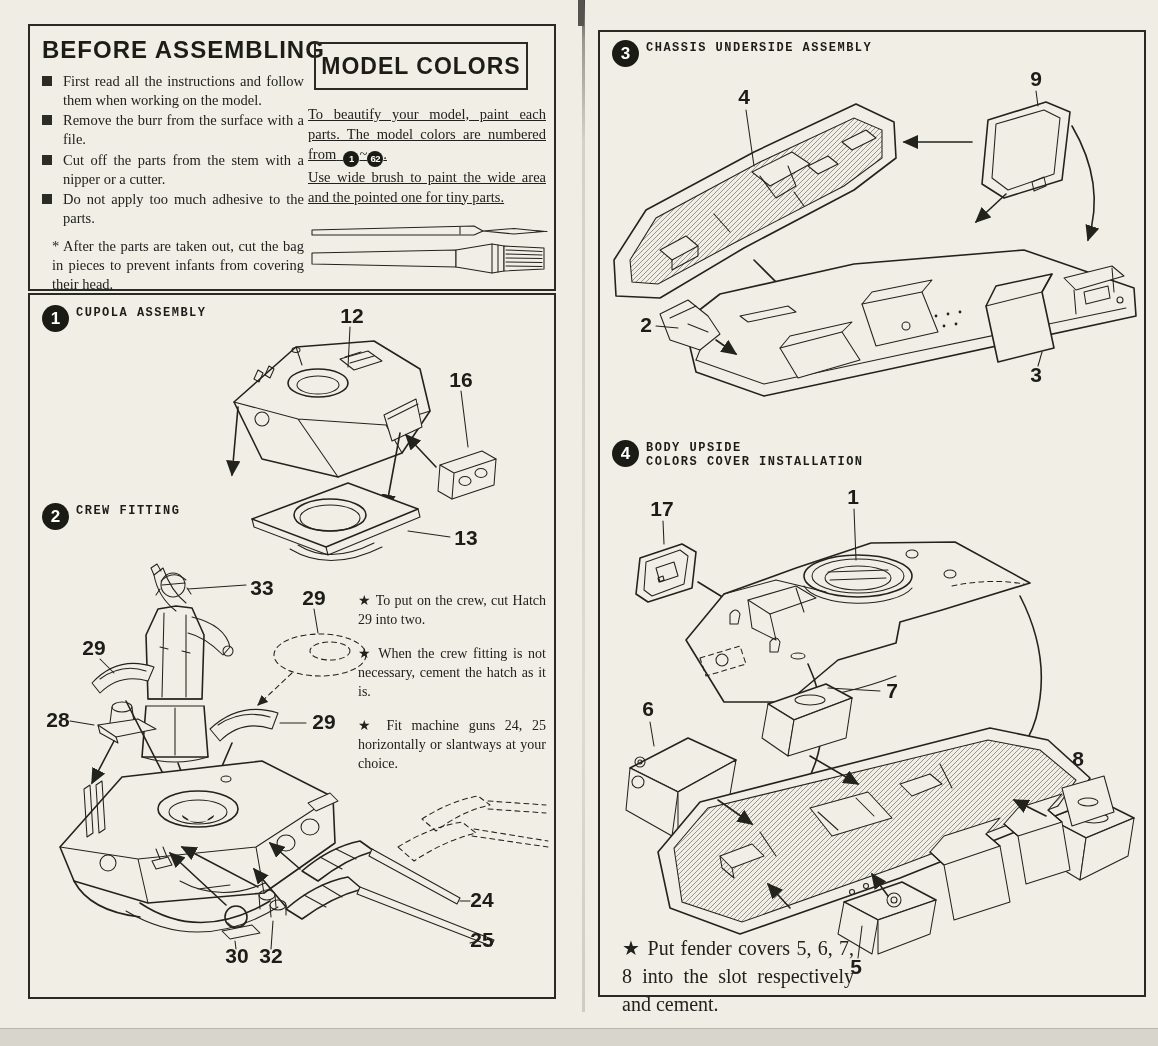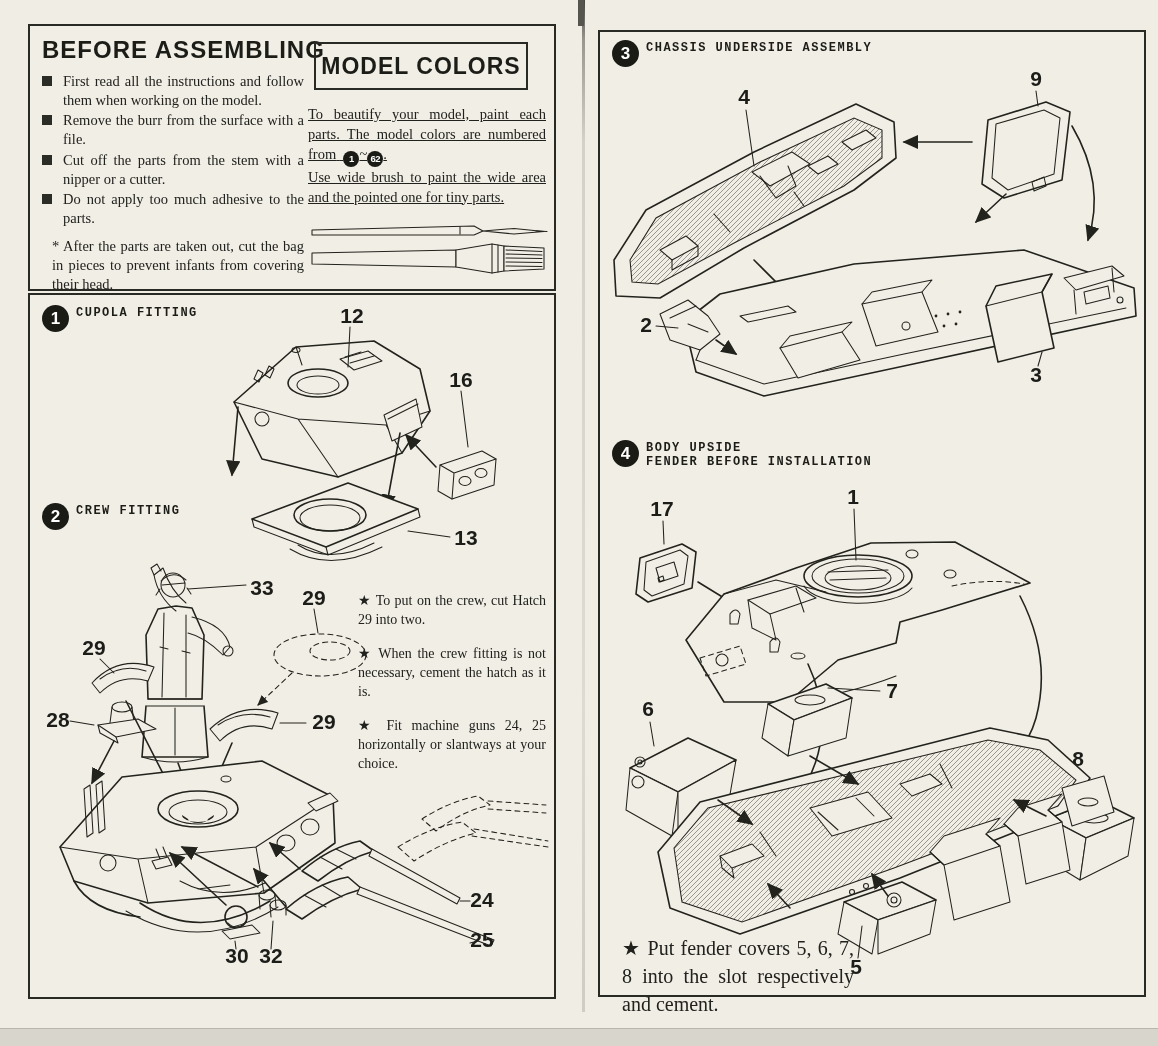--- a/index.html
+++ b/index.html
@@ -111,21 +111,21 @@
         <path class="face2" d="M196,24 L236,26 L236,47 L196,49 Z"></path>
         <path class="ln2" d="M198,28 L234,29.5 M198,32 L234,33 M198,36 L234,36.5 M198,40 L234,40.5 M198,44 L234,44.5"></path>
       </g>
     </svg>
   </div>
 
   <div class="panel" id="panel-steps12">
 
     <div class="step-head" style="left:12px;top:10px;">
       <div class="step-badge">1</div>
-      <div class="step-title">CUPOLA FITTING</div>
+      <div class="step-title">CUPOLA ASSEMBLY</div>
     </div>
 
     <svg style="left:148px;top:12px;" width="362" height="258" viewBox="0 0 362 258">
       <defs>
         <marker id="mA" markerWidth="11" markerHeight="9" refX="9" refY="4.5" orient="auto">
           <path d="M0,0 L10,4.5 L0,9 Z" fill="#23231d"></path>
         </marker>
       </defs>
 
       <path class="face" d="M56,95 L118,40 L196,34 L242,62 L252,104 L224,146 L160,170 L84,152 Z"></path>
@@ -370,21 +370,21 @@
       </g>
       <path class="ln" d="M112,276 L132,290" marker-end="url(#mC)"></path>
       <text class="plabel" x="42" y="268">2</text>
       <path class="ln2" d="M52,262 L74,264"></path>
     </svg>
 
     <div class="step-head" style="left:12px;top:408px;">
       <div class="step-badge">4</div>
       <div class="step-title">
         <div>BODY UPSIDE</div>
-        <div>FENDER BEFORE INSTALLATION</div>
+        <div>COLORS COVER INSTALLATION</div>
       </div>
     </div>
 
     <svg style="left:0px;top:456px;" width="542" height="502" viewBox="0 0 542 502">
       <defs>
         <marker id="mD" markerWidth="11" markerHeight="9" refX="9" refY="4.5" orient="auto">
           <path d="M0,0 L10,4.5 L0,9 Z" fill="#23231d"></path>
         </marker>
         <pattern id="hatchD" patternUnits="userSpaceOnUse" width="5" height="5">
           <path d="M0,5 L5,0" stroke="#8f8c84" stroke-width="0.9"></path>

